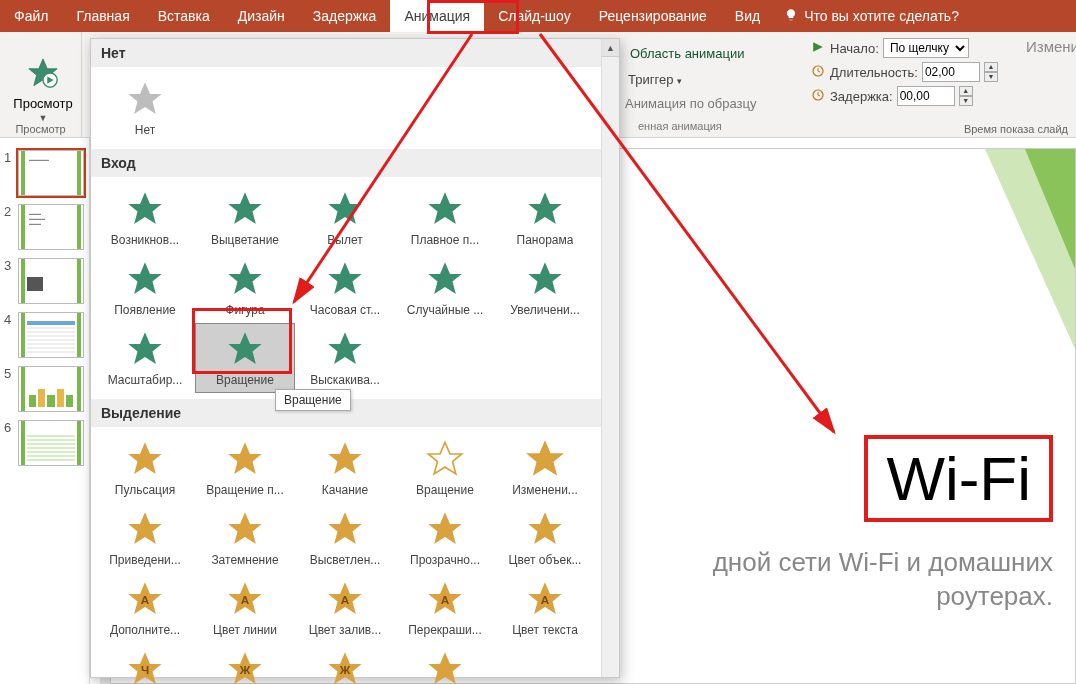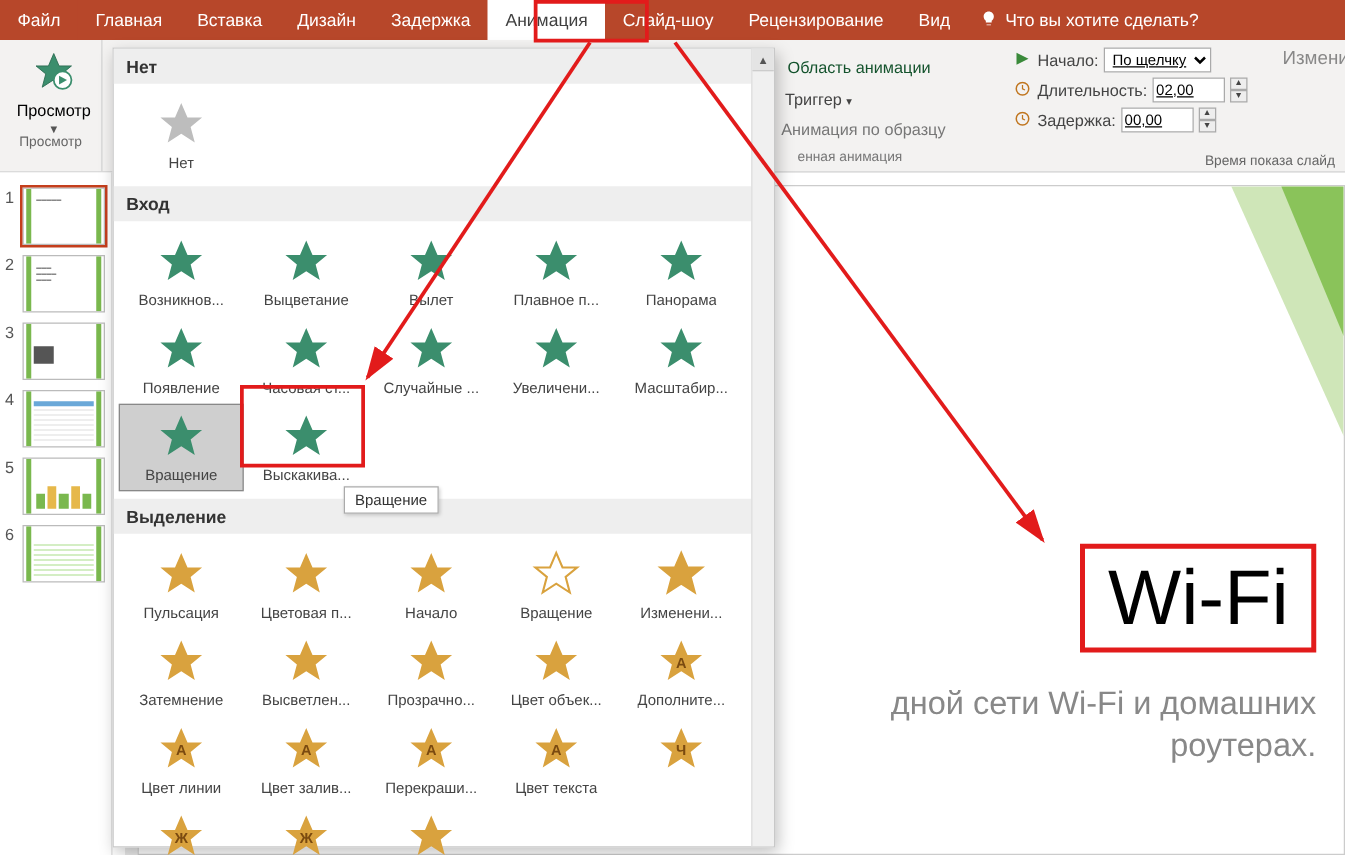--- a/index.html
+++ b/index.html
@@ -8,33 +8,33 @@
   
   .menubar { background: #b7472a; height: 32px; display: flex; align-items: stretch; color: #fff; font-size: 14px; }
   .menubar .tab { padding: 0 14px; display: flex; align-items: center; cursor: pointer; white-space: nowrap; }
   .menubar .tab.file { background: #b7472a; }
   .menubar .tab.active { background: #fff; color: #404040; position: relative; z-index: 2; }
   .menubar .tell { display: flex; align-items: center; gap: 6px; padding: 0 10px; }
   .bulb-icon { display:inline-block; }
 
   
   .ribbon { height: 106px; border-bottom: 1px solid #d4d4d4; background: #f3f2f1; display: flex; position: relative; }
-  .group { border-right: 1px solid #d4d4d4; padding: 4px 6px 2px; display: flex; flex-direction: column; justify-content: flex-start; }
+  .group { border-right: 1px solid #d4d4d4; padding: 4px 6px 2px; display: flex; flex-direction: column; justify-content: flex-end; }
   .group-label { text-align: center; font-size: 11px; color: #666; }
 
   .preview-btn { display: flex; flex-direction: column; align-items: center; width: 74px; gap: 2px; padding-top: 4px; }
   .preview-btn .lbl { font-size: 13px; }
   .preview-btn .caret { font-size: 9px; color: #555; }
 
   .timing-grp { margin-left: auto; padding: 6px 8px 2px; display:flex; flex-direction:column; gap:4px; }
   .timing-row { display:flex; align-items:center; gap:4px; font-size:13px; color:#444; }
   .timing-row .ic { width:16px; text-align:center; }
   .timing-row input, .timing-row select { font-size:12px; border:1px solid #aaa; background:#fff; height:20px; }
-  .start-select { width:86px; padding:0 2px;text-decoration:underline; }
-  .num-field { width:58px; padding:0 2px;text-decoration:underline; }
+  .start-select { width:86px; padding:0 2px; }
+  .num-field { width:58px; padding:0 2px; }
   .spin { width:14px; display:flex; flex-direction:column; }
   .spin span { font-size:7px; line-height:8px; background:#eee; border:1px solid #aaa; text-align:center; cursor:pointer;}
   .side-extra { padding:6px 0 2px 6px; display:flex; flex-direction:row; gap:0; font-size:15px; color:#888;}
   .side-extra div{white-space:nowrap;}
   .ribb-right-labels{position:absolute; bottom:2px; right:8px; font-size:11px; color:#666;}
 
   
   .gallery { position:absolute; top:38px; left:90px; width:530px; height:640px; background:#fff; border:1px solid #c8c8c8; box-shadow:2px 4px 12px rgba(0,0,0,.25); z-index:10; }
   .gal-scroll{position:absolute; right:0; top:0; bottom:0; width:18px; background:#f0f0f0; border-left:1px solid #ddd;}
   .gal-scroll .sbtn{height:18px;background:#e4e4e4;border-bottom:1px solid #ccc;text-align:center;font-size:9px;line-height:18px;color:#555;cursor:pointer;}
@@ -300,20 +300,28 @@
           </svg>
         </span>
       <span class="albl">Появление</span>
     </div>
       <div class="anim-item">
       <span class="star">
           <svg width="40" height="40" viewBox="0 0 24 24">
             <polygon points="12,2 15,9 22,9 16.5,13.5 18.5,21 12,16.8 5.5,21 7.5,13.5 2,9 9,9" fill="#3b8e6d" stroke="none" stroke-width="1"></polygon>
           </svg>
         </span>
+      <span class="albl">Фигура</span>
+    </div>
+      <div class="anim-item">
+      <span class="star">
+          <svg width="40" height="40" viewBox="0 0 24 24">
+            <polygon points="12,2 15,9 22,9 16.5,13.5 18.5,21 12,16.8 5.5,21 7.5,13.5 2,9 9,9" fill="#3b8e6d" stroke="none" stroke-width="1"></polygon>
+          </svg>
+        </span>
       <span class="albl">Часовая ст...</span>
     </div>
       <div class="anim-item">
       <span class="star">
           <svg width="40" height="40" viewBox="0 0 24 24">
             <polygon points="12,2 15,9 22,9 16.5,13.5 18.5,21 12,16.8 5.5,21 7.5,13.5 2,9 9,9" fill="#3b8e6d" stroke="none" stroke-width="1"></polygon>
           </svg>
         </span>
       <span class="albl">Случайные ...</span>
     </div>
@@ -360,45 +368,53 @@
           </svg>
         </span>
       <span class="albl">Пульсация</span>
     </div>
       <div class="anim-item">
       <span class="star">
           <svg width="40" height="40" viewBox="0 0 24 24">
             <polygon points="12,2 15,9 22,9 16.5,13.5 18.5,21 12,16.8 5.5,21 7.5,13.5 2,9 9,9" fill="#d9a23e" stroke="none" stroke-width="1"></polygon>
           </svg>
         </span>
-      <span class="albl">Цветовая п...</span>
-    </div>
-      <div class="anim-item">
-      <span class="star">
-          <svg width="40" height="40" viewBox="0 0 24 24">
-            <polygon points="12,2 15,9 22,9 16.5,13.5 18.5,21 12,16.8 5.5,21 7.5,13.5 2,9 9,9" fill="#d9a23e" stroke="none" stroke-width="1"></polygon>
-          </svg>
-        </span>
-      <span class="albl">Начало</span>
+      <span class="albl">Вращение п...</span>
+    </div>
+      <div class="anim-item">
+      <span class="star">
+          <svg width="40" height="40" viewBox="0 0 24 24">
+            <polygon points="12,2 15,9 22,9 16.5,13.5 18.5,21 12,16.8 5.5,21 7.5,13.5 2,9 9,9" fill="#d9a23e" stroke="none" stroke-width="1"></polygon>
+          </svg>
+        </span>
+      <span class="albl">Качание</span>
     </div>
       <div class="anim-item">
       <span class="star">
           <svg width="40" height="40" viewBox="0 0 24 24">
             <polygon points="12,2 15,9 22,9 16.5,13.5 18.5,21 12,16.8 5.5,21 7.5,13.5 2,9 9,9" fill="none" stroke="#d9a23e" stroke-width="1"></polygon>
           </svg>
         </span>
       <span class="albl">Вращение</span>
     </div>
       <div class="anim-item">
       <span class="star">
           <svg width="40" height="40" viewBox="0 0 24 24">
             <polygon points="12,2 15,9 22,9 16.5,13.5 18.5,21 12,16.8 5.5,21 7.5,13.5 2,9 9,9" fill="#d9a23e" stroke="#d9a23e" stroke-width="1"></polygon>
           </svg>
         </span>
       <span class="albl">Изменени...</span>
+    </div>
+      <div class="anim-item">
+      <span class="star">
+          <svg width="40" height="40" viewBox="0 0 24 24">
+            <polygon points="12,2 15,9 22,9 16.5,13.5 18.5,21 12,16.8 5.5,21 7.5,13.5 2,9 9,9" fill="#d9a23e" stroke="none" stroke-width="1"></polygon>
+          </svg>
+        </span>
+      <span class="albl">Приведени...</span>
     </div>
       <div class="anim-item">
       <span class="star">
           <svg width="40" height="40" viewBox="0 0 24 24">
             <polygon points="12,2 15,9 22,9 16.5,13.5 18.5,21 12,16.8 5.5,21 7.5,13.5 2,9 9,9" fill="#d9a23e" stroke="none" stroke-width="1"></polygon>
           </svg>
         </span>
       <span class="albl">Затемнение</span>
     </div>
       <div class="anim-item">

